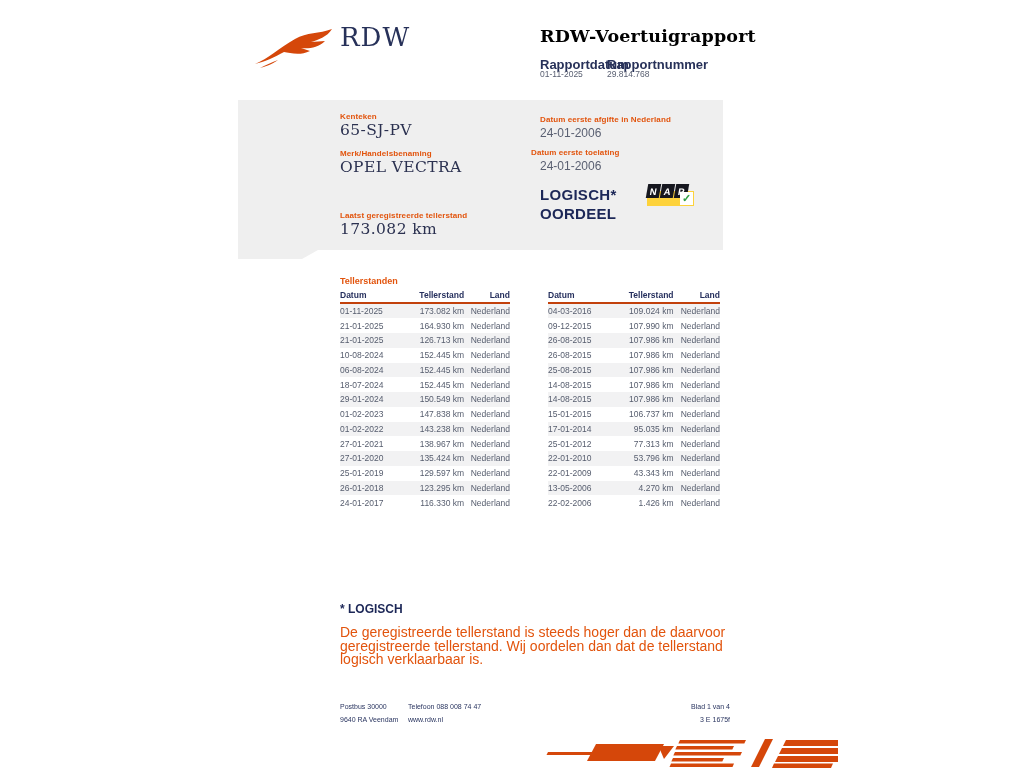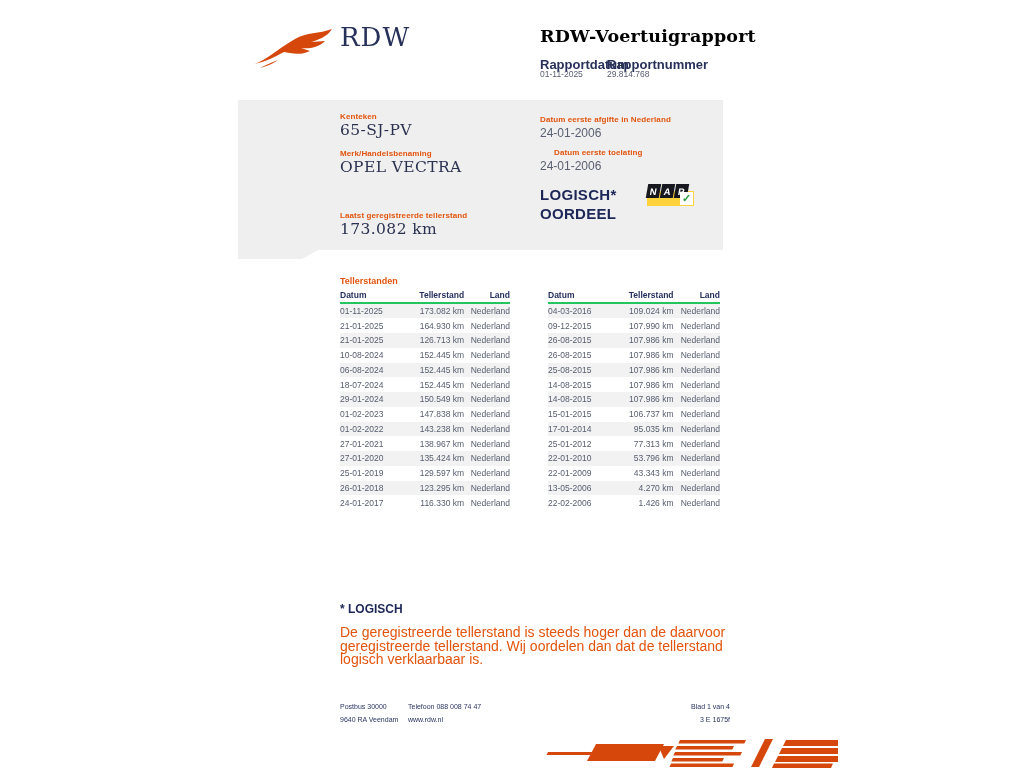--- a/index.html
+++ b/index.html
@@ -32,21 +32,21 @@
     display:flex; align-items:center; justify-content:center; }
   #nap-check-box { position:absolute; left:34px; top:8px; width:13px; height:13px; background:#ffffff;
     display:flex; align-items:center; justify-content:center; color:#2fa042;
     font-size:11px; font-weight:bold; }
 
   
   #tellerstanden-title { left:340px; top:276px; font-size:9px; font-weight:bold; color:#e2540d; }
   .odo-table { top:290px; }
   #table-left  { left:340px; width:170px; }
   #table-right { left:548px; width:172px; }
-  .thead { display:flex; height:13.5px; border-bottom:2px solid #22c55e; align-items:flex-start; }
+  .thead { display:flex; height:13.5px; border-bottom:2px solid #c2410c; align-items:flex-start; }
   .thead span { font-size:8.5px; font-weight:bold; color:#26305e; }
   .trow { display:flex; height:14.75px; align-items:center; }
   .trow.stripe { background:#f2f2f3; }
   .tcell { font-size:8.5px; color:#565d6e; }
   .c0 { width:36%; text-align:left; }
   .c1 { width:37%; text-align:right; }
   .c2 { width:27%; text-align:right; }
 
   
   #footnote-title { left:340px; top:602px; font-size:12px; font-weight:bold; color:#1c2757; }
@@ -83,21 +83,21 @@
 
   <div class="abs lbl" style="left:102px; top:49px;">Merk/Handelsbenaming</div>
   <div class="abs big-val" style="left:102px; top:58px;">OPEL VECTRA</div>
 
   <div class="abs lbl" style="left:102px; top:111px;">Laatst geregistreerde tellerstand</div>
   <div class="abs big-val" style="left:102px; top:120px;">173.082 km</div>
 
   <div class="abs lbl" style="left:302px; top:15px;">Datum eerste afgifte in Nederland</div>
   <div class="abs small-val" style="left:302px; top:26px;">24-01-2006</div>
 
-  <div class="abs lbl" style="left:316px; top:48px;">Datum eerste toelating</div>
+  <div class="abs lbl" style="left:293px; top:48px;">Datum eerste toelating</div>
   <div class="abs small-val" style="left:302px; top:59px;">24-01-2006</div>
 
   <div class="abs" id="oordeel" style="left:302px; top:85px;">
     <div>LOGISCH*</div>
     <div>OORDEEL</div>
   </div>
 
   <div class="abs" id="nap-logo">
     <div id="nap-yellow"></div>
     <div class="nap-tile" style="left:1px;">N</div>

